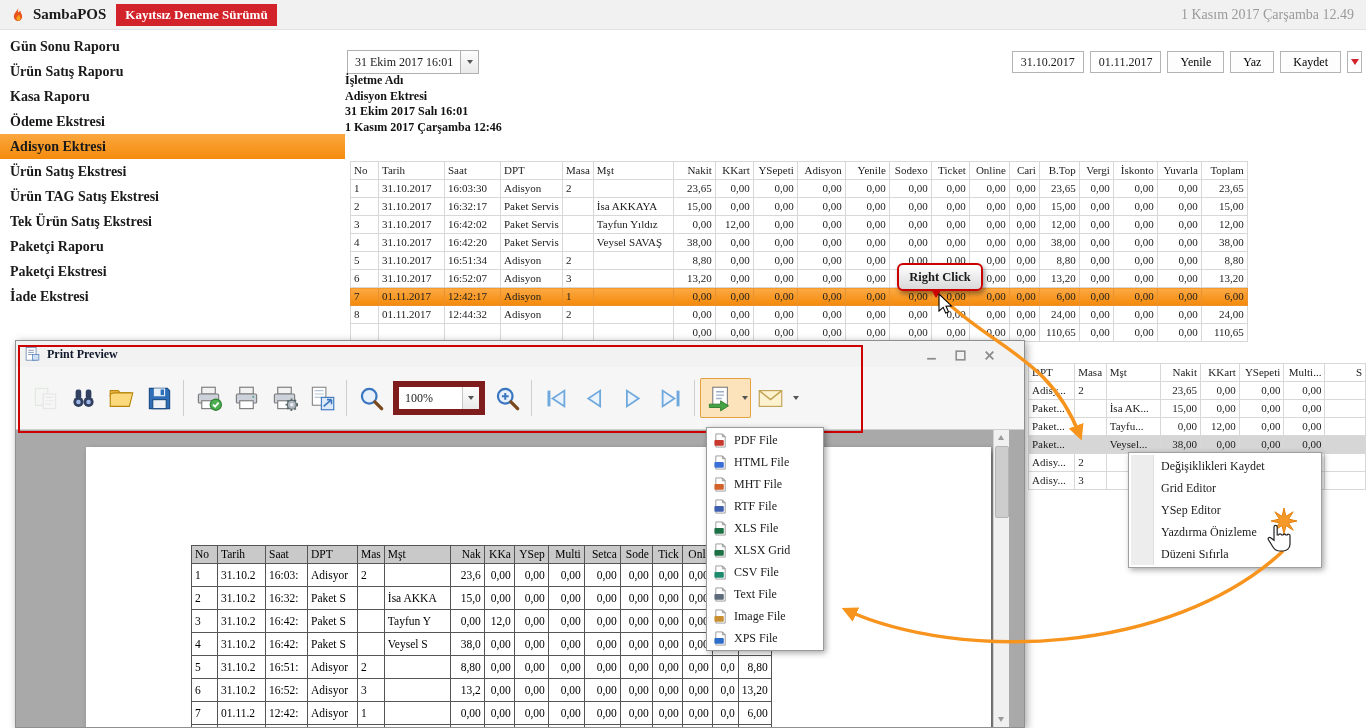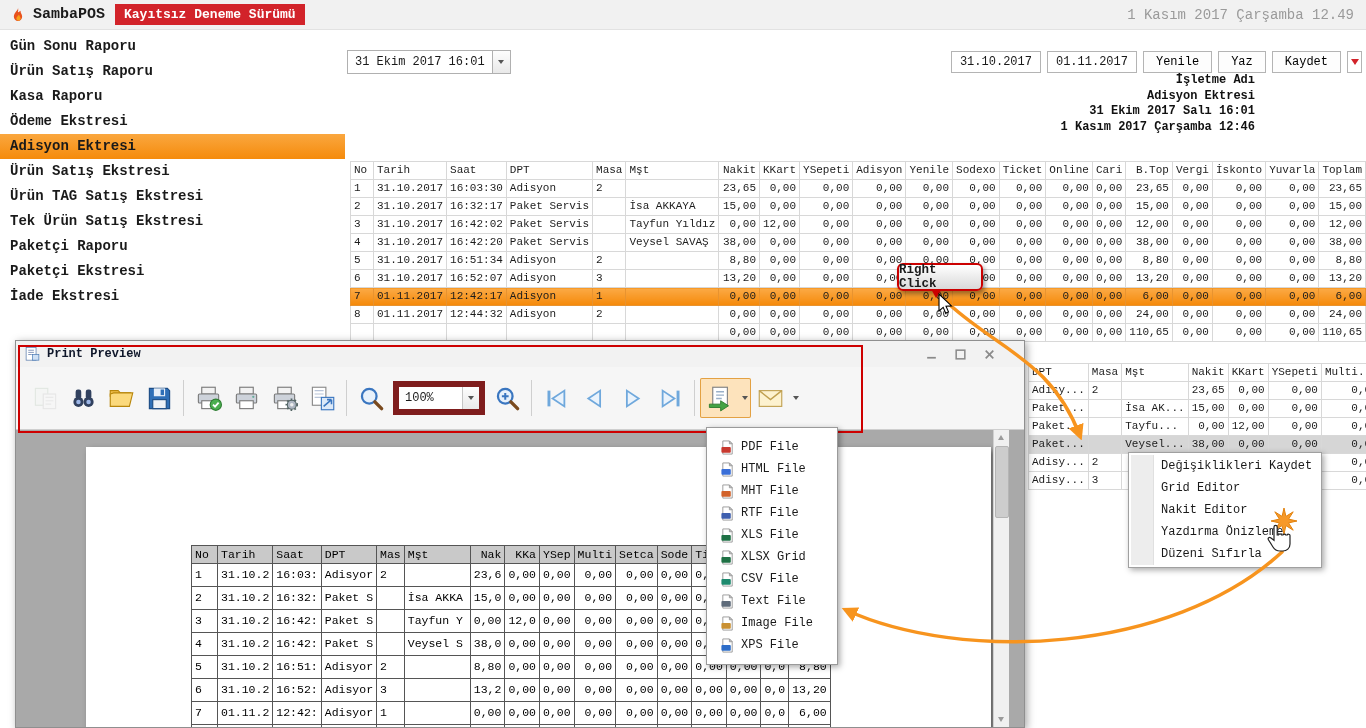--- a/index.html
+++ b/index.html
@@ -1,17 +1,17 @@
 <!DOCTYPE html>
 <html><head>
 <meta charset="utf-8">
 <style>
   html,body{margin:0;padding:0;background:#fff;}
   .stage{position:relative;width:1366px;height:728px;overflow:hidden;background:#fff;
-         font-family:Liberation Mono, monospace;color:#1a1a1a;}
+         font-family:Liberation Serif, serif;color:#1a1a1a;}
   
   .topbar{position:absolute;left:0;top:0;width:1366px;height:30px;background:#f1f1f1;
           border-bottom:1px solid #e2e2e2;display:flex;align-items:center;padding-left:8px;box-sizing:border-box;}
   .logo{width:20px;height:20px;display:inline-block;}
   .brand{font-weight:bold;font-size:15px;margin-left:5px;}
   .trial{background:#D2232A;color:#fff;font-weight:bold;font-size:13px;padding:3px 9px;margin-left:10px;}
   .clock{margin-left:auto;margin-right:12px;color:#9a9a9a;font-size:14px;}
   
   .sidebar{position:absolute;left:0;top:30px;width:345px;height:698px;background:#fff;padding-top:4px;box-sizing:border-box;}
   .side-item{height:25px;line-height:25px;padding-left:10px;font-weight:bold;font-size:14px;cursor:pointer;white-space:nowrap;}
@@ -21,21 +21,21 @@
   .combo{position:absolute;left:2px;top:3px;height:22px;display:flex;align-items:center;border:1px solid #b0b0b0;background:#fff;}
   .combo .v{font-size:12px;padding:0 7px;white-space:nowrap;}
   .combo .cb{width:17px;height:100%;border-left:1px solid #b0b0b0;background:linear-gradient(#fdfdfd,#e9e9e9);display:flex;align-items:center;justify-content:center;}
   .tri{display:inline-block;width:0;height:0;border-left:3.5px solid transparent;border-right:3.5px solid transparent;border-top:4.5px solid #555;}
   .tri.red{border-left-width:4.5px;border-right-width:4.5px;border-top-width:6px;border-top-color:#D2232A;}
   .right-controls{position:absolute;right:4px;top:4px;display:flex;align-items:center;gap:6px;}
   .datebox{border:1px solid #b4b4b4;background:#fff;height:20px;line-height:20px;padding:0 8px;font-size:12px;}
   .btn{border:1px solid #b4b4b4;background:#fdfdfd;height:22px;padding:0 12px;font-size:12px;font-family:inherit;cursor:pointer;}
   .save-drop{width:15px;height:22px;border:1px solid #b4b4b4;background:#fff;display:flex;align-items:center;justify-content:center;box-sizing:border-box;}
   
-  .report-head{position:absolute;left:345px;top:73px;width:910px;text-align:right;font-weight:bold;font-size:12px;line-height:15.5px;color:#111;}
+  .report-head{position:absolute;left:345px;top:73px;width:910px;text-align:left;font-weight:bold;font-size:12px;line-height:15.5px;color:#111;}
   
   .grid{border-collapse:collapse;table-layout:fixed;font-size:11px;background:#fff;color:#1c1c1c;}
   .grid th,.grid td{border:1px solid #d8d8d8;padding:0 3px;height:17px;line-height:17px;overflow:hidden;
                     white-space:nowrap;font-weight:normal;text-align:left;box-sizing:border-box;}
   .grid .num{text-align:right;}
   .main-grid{position:absolute;left:350px;top:161px;}
   .main-grid tr.sel td{background:linear-gradient(#FBAA45,#F58909);border-color:#e8932f;}
   .side-grid{position:absolute;left:1028px;top:363px;z-index:4;}
   .side-grid tr.sel td{background:#d6d6d6;}
   
@@ -66,21 +66,21 @@
   .pgrid th{background:#c9c9c9;height:15px;line-height:15px;}
   .pgrid .num{text-align:right;}
   .pv-scroll{position:absolute;right:15px;top:0;bottom:0;width:15px;background:#f0f0f0;border-left:1px solid #d0d0d0;}
   .pv-thumb{position:absolute;left:1px;top:16px;width:12px;height:70px;background:#cdcdcd;border:1px solid #b5b5b5;border-radius:2px;}
   .sb-arr{position:absolute;left:4px;width:0;height:0;border-left:3.5px solid transparent;border-right:3.5px solid transparent;}
   .sb-arr.up{top:5px;border-bottom:5px solid #9a9a9a;}
   .sb-arr.dn{bottom:5px;border-top:5px solid #9a9a9a;}
   .red-box{position:absolute;left:2px;top:4px;width:841px;height:84px;border:2px solid #CE0000;pointer-events:none;z-index:6;}
   
   .export-menu{position:absolute;left:706px;top:427px;width:114px;background:#fff;border:1px solid #9a9a9a;
-               box-shadow:2px 2px 6px rgba(0,0,0,.35);z-index:30;padding:8px;}
+               box-shadow:2px 2px 6px rgba(0,0,0,.35);z-index:30;padding:1px;}
   .em-item{height:22px;display:flex;align-items:center;gap:6px;padding-left:5px;font-size:12px;cursor:pointer;}
   .fi{width:15px;height:15px;display:inline-block;}
   .fi svg{width:100%;height:100%;display:block;}
   .ctx-menu{position:absolute;left:1128px;top:452px;width:194px;background:#fff;border:1px solid #a0a0a0;
             box-shadow:2px 2px 6px rgba(0,0,0,.35);z-index:30;padding:2px 0;box-sizing:border-box;}
   .ctx-menu::before{content:"";position:absolute;left:2px;top:2px;bottom:2px;width:22px;background:#ededed;border-right:1px solid #e0e0e0;}
   .cm-item{position:relative;height:22px;line-height:22px;padding-left:32px;font-size:12px;cursor:pointer;white-space:nowrap;}
   
   .rc-tip{position:absolute;left:897px;top:263px;width:82px;height:24px;border:2px solid #CB0000;border-radius:6px;
           background:linear-gradient(#ffffff,#d9d9d9);font-weight:bold;font-size:12.5px;display:flex;align-items:center;
@@ -997,21 +997,21 @@
             <path d="M10 1l3 3h-3z" fill="#d8d8d8" stroke="#9a9a9a"></path>
             <rect x="1.5" y="7.5" width="10" height="6" rx="1" fill="#2D6DC9"></rect>
           </svg>
         </span>
         <span>XPS File</span>
       </div>
     </div>
   <div class="ctx-menu" id="ctx-menu">
       <div class="cm-item">Değişiklikleri Kaydet</div>
       <div class="cm-item">Grid Editor</div>
-      <div class="cm-item">Nakit Editor</div>
+      <div class="cm-item">YSep Editor</div>
       <div class="cm-item hot">Yazdırma Önizleme</div>
       <div class="cm-item">Düzeni Sıfırla</div>
     </div>
 
   <svg class="arrows" viewBox="0 0 1366 728">
     <defs>
       <marker id="ah" viewBox="0 0 10 10" refX="7" refY="5" markerWidth="4.5" markerHeight="4.5" orient="auto-start-reverse">
         <path d="M0 0L10 5L0 10z" fill="#F7941E"></path>
       </marker>
     </defs>

